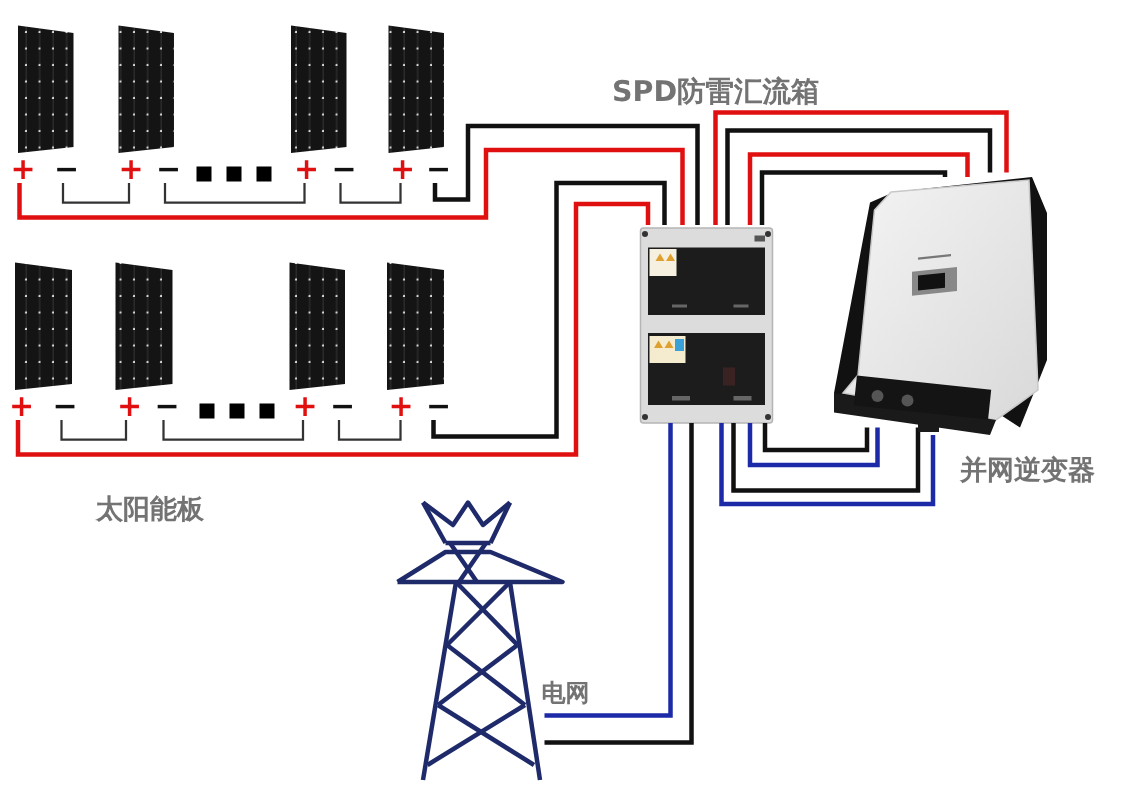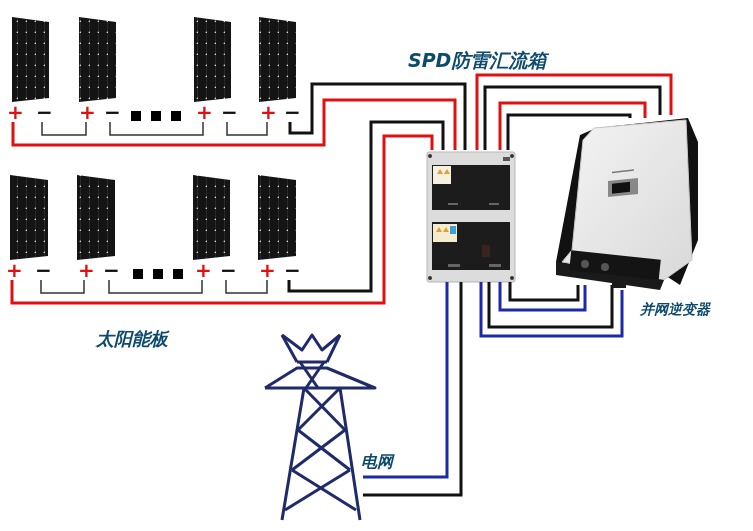--- a/index.html
+++ b/index.html
@@ -1,21 +1,21 @@
 <!DOCTYPE html>
 <html><head>
   <meta charset="utf-8">
   <style>
     html, body { margin: 0; padding: 0; background: #ffffff; }
     body { width: 753px; height: 531px; position: relative; overflow: hidden; font-family: "DejaVu Sans", sans-serif; }
     #diagram { position: absolute; left: 0; top: 0; width: 753px; height: 531px; }
-    .label { position: absolute; font-weight: bold; color: #0c4a6e; white-space: nowrap; font-family: "DejaVu Sans", sans-serif; font-style: italic; }
+    .label { position: absolute; font-weight: bold; color: #737373; white-space: nowrap; font-family: "DejaVu Sans", sans-serif; }
     .lbl-spd { left: 408px; top: 48px; font-size: 19px; }
-    .lbl-inv { left: 640px; top: 301px; font-size: 14px; }
-    .lbl-solar { left: 96px; top: 327px; font-size: 18px; }
+    .lbl-inv { left: 640px; top: 301px; font-size: 18px; }
+    .lbl-solar { left: 64px; top: 327px; font-size: 18px; }
     .lbl-grid { left: 361px; top: 452px; font-size: 16px; }
     .sign { position: absolute; font-weight: bold; font-family: "DejaVu Sans", sans-serif; line-height: 1; }
     .sign.plus { color: #e01010; font-size: 20px; }
     .sign.minus { color: #111; font-size: 20px; }
   </style>
 </head>
 <body>
 
 <svg id="diagram" viewBox="0 0 753 531" xmlns="http://www.w3.org/2000/svg">
   <defs>

